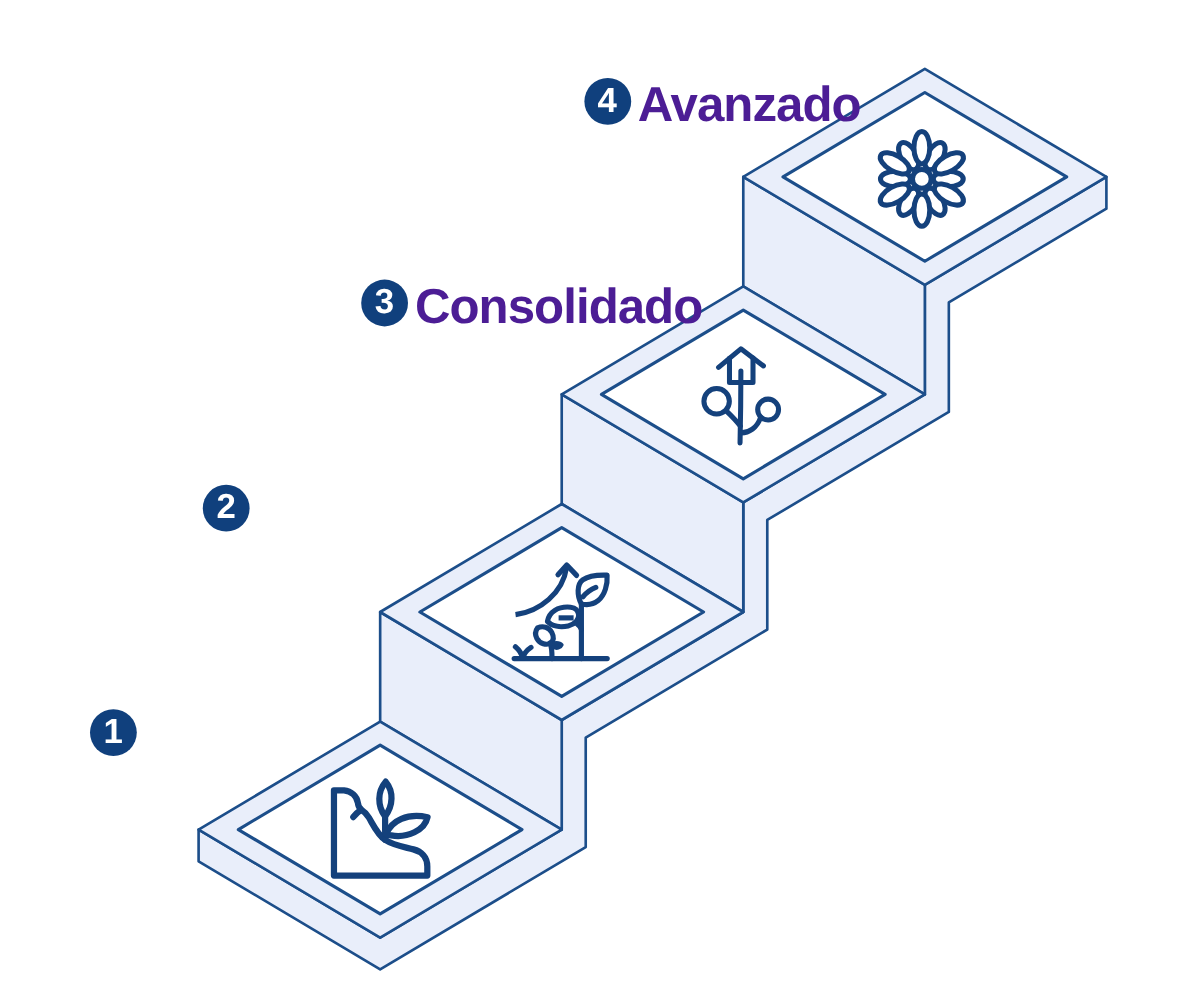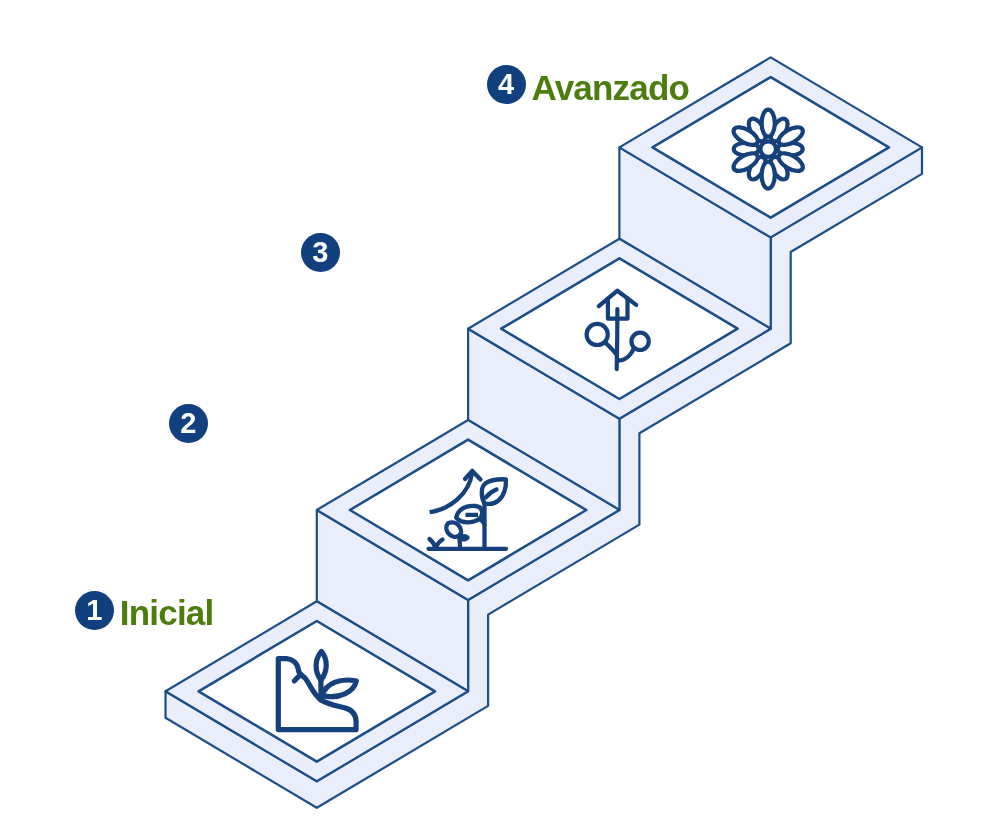--- a/index.html
+++ b/index.html
@@ -4,21 +4,21 @@
 <style>
   html,body{margin:0;padding:0;}
   body{width:1000px;height:831px;background:#ffffff;position:relative;overflow:hidden;
        font-family:"Liberation Sans",sans-serif;}
   .stage{position:absolute;left:0;top:0;width:1000px;height:831px;}
   svg.stairs{position:absolute;left:0;top:0;}
   .step-label{position:absolute;display:flex;align-items:center;gap:6px;height:39px;}
   .badge{width:39px;height:39px;border-radius:50%;background:#10407D;color:#ffffff;
          display:flex;align-items:center;justify-content:center;
          font-size:29px;font-weight:bold;line-height:1;}
-  .label-text{color:#4d7c0f;font-size:35px;font-weight:bold;letter-spacing:-0.8px;
+  .label-text{color:#4c1d95;font-size:41px;font-weight:bold;letter-spacing:-0.8px;
               white-space:nowrap;position:relative;top:3px;}
 </style>
 </head>
 <body>
 
 <div class="stage">
 
 <svg class="stairs" width="1000" height="831" viewBox="0 0 1000 831">
   <g fill="#E9EEFA" stroke="#1C4E8A" stroke-width="2.2" stroke-linejoin="round">
     <polygon points="165.5,691.3 316.8,781.3 468.1,691.3 468.1,600.0 619.4,510.0 619.4,418.7 770.7,328.7 770.7,237.4 922.0,147.4 922.0,173.9 790.7,252.0 790.7,343.3 639.4,433.3 639.4,524.6 488.1,614.6 488.1,705.9 316.8,807.8 165.5,717.8"></polygon>
@@ -95,26 +95,26 @@
       <ellipse cx="26.0" cy="0" rx="13.5" ry="6.6" transform="rotate(210)"></ellipse>
       <ellipse cx="26.0" cy="0" rx="13.5" ry="6.6" transform="rotate(270)"></ellipse>
       <ellipse cx="26.0" cy="0" rx="13.5" ry="6.6" transform="rotate(330)"></ellipse>
     </g>
     <circle cx="0" cy="0" r="7.8"></circle>
   </g>
 </svg>
 
 <div class="step-label" style="left:74.8px;top:590.5px">
   <span class="badge">1</span>
-  <span class="label-text">Inicial</span>
 </div>
 <div class="step-label" style="left:168.9px;top:404.1px">
   <span class="badge">2</span>
 </div>
 <div class="step-label" style="left:300.8px;top:232.7px">
   <span class="badge">3</span>
+  <span class="label-text">Consolidado</span>
 </div>
 <div class="step-label" style="left:486.5px;top:65.3px">
   <span class="badge">4</span>
   <span class="label-text">Avanzado</span>
 </div>
 
 </div>
 
 </body></html>

